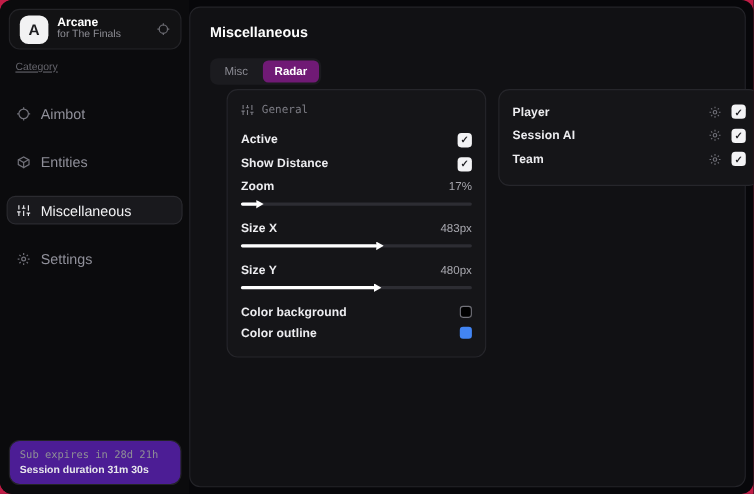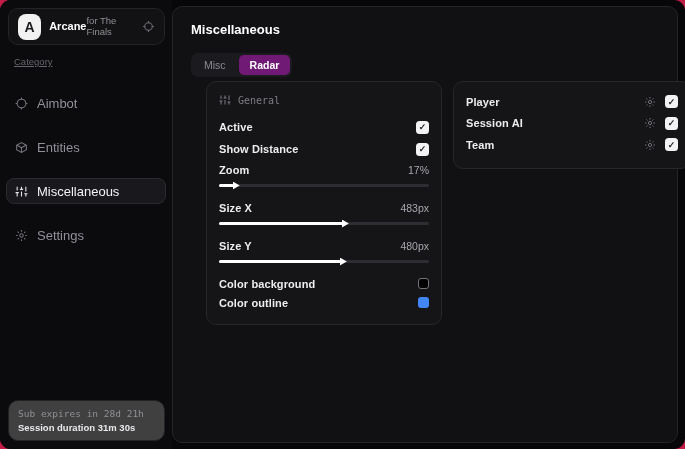--- a/index.html
+++ b/index.html
@@ -10,36 +10,36 @@
 
   
   .sidebar { position:absolute; left:0; top:0; bottom:0; width:172px; background:#0b0b0d; }
 
   .app-card { position:absolute; top:8px; left:8px; right:7px; height:37px;
     background:#121214; border:1px solid #242428; border-radius:10px;
     display:flex; align-items:center; padding:0 9px; gap:8px; }
   .app-logo { width:26px; height:26px; background:#f2f2f3; border-radius:8px;
     display:flex; align-items:center; justify-content:center;
     color:#1b1b1e; font-weight:bold; font-size:14px; }
-  .app-names { display:flex; flex-direction:row; line-height:1.15;align-items:center; }
+  .app-names { display:flex; flex-direction:column; line-height:1.15; }
   .app-name { color:#ffffff; font-size:11px; font-weight:bold; }
   .app-sub  { color:#8f8f96; font-size:9.5px; }
   .app-gear { margin-left:auto; color:#6c6c73; display:flex; }
 
   .category-label { position:absolute; top:56px; left:14px; color:#65656c; font-size:9.5px;text-decoration:underline; }
 
   .nav { position:absolute; top:72px; left:0; right:0; }
   .nav-item { display:flex; align-items:center; gap:9px; height:26px; margin:18px 6px;
     padding:0 8px; color:#90909a; font-size:13px; border:1px solid transparent; border-radius:8px; cursor:default; }
   .nav-item .nicon { display:flex; color:#72727a; }
   .nav-item.active { background:#19191d; border-color:#2b2b30; color:#f2f2f4; }
   .nav-item.active .nicon { color:#e8e8ec; }
 
   .sub-card { position:absolute; bottom:8px; left:8px; right:7px;
-    border:1px solid #232327; border-radius:10px; background:#404040; padding:7px 9px; }
+    border:1px solid #232327; border-radius:10px; background:#4c1d95; padding:7px 9px; }
   .sub-line1 { font-family:"DejaVu Sans Mono", monospace; font-size:9.5px; color:#8f8f96; }
   .sub-line2 { font-size:9.5px; font-weight:bold; color:#e9e9ed; margin-top:3px; }
 
   
   .main { position:absolute; left:172px; top:6px; right:7px; bottom:6px;
     background:#111114; border:1px solid #242429; border-radius:10px; }
 
   .page-title { position:absolute; top:15px; left:18px; color:#ffffff; font-size:13px; font-weight:bold; }
 
   .tabs { position:absolute; top:46px; left:18px; display:inline-flex;

